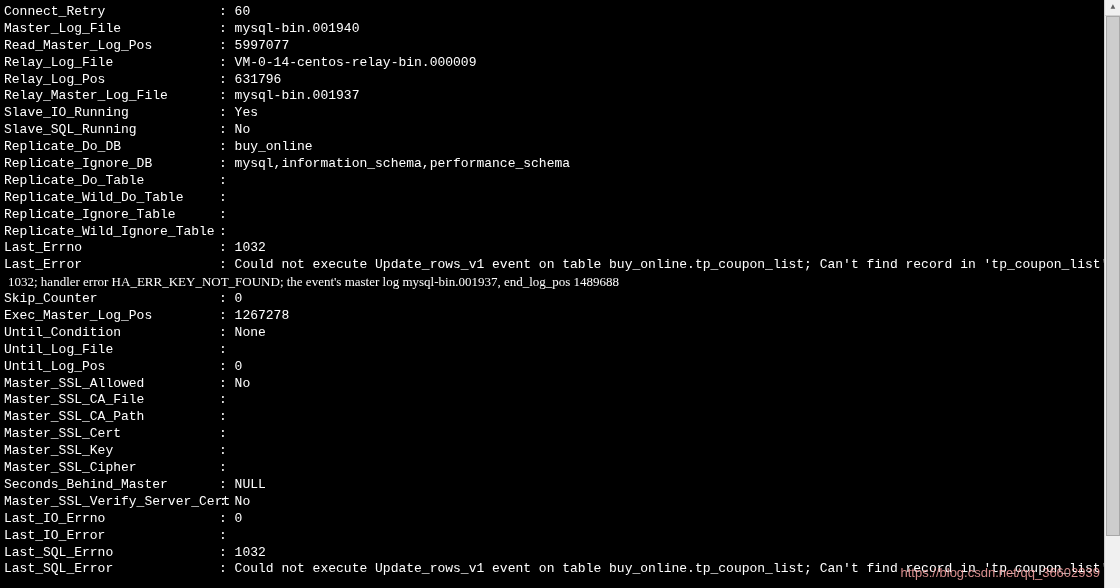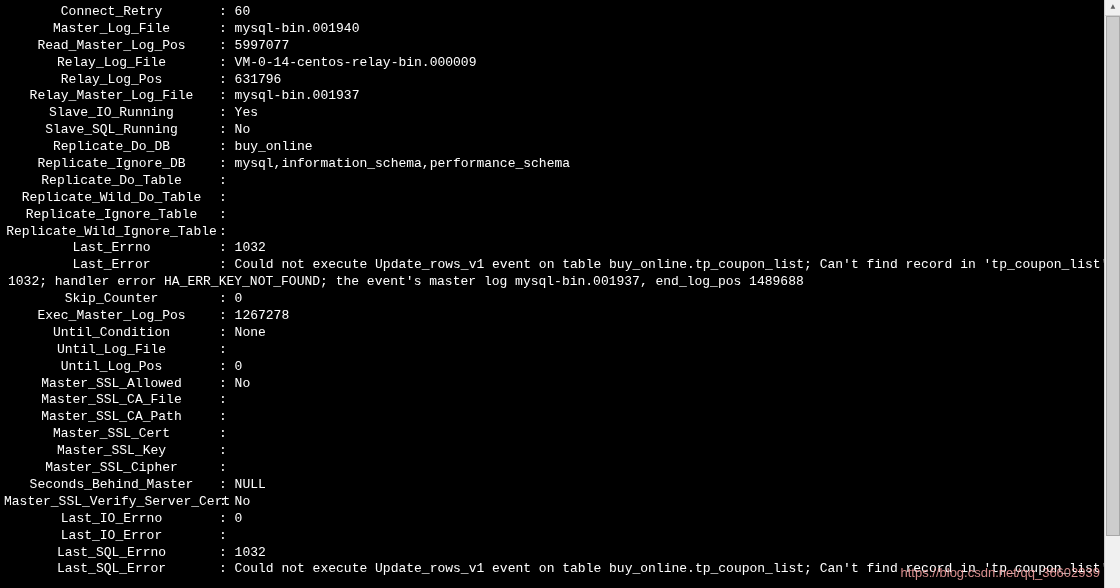--- a/index.html
+++ b/index.html
@@ -66,31 +66,32 @@
       height: 520px;
       background: #cdcdcd;
       border: 1px solid #a8a8a8;
     }
     .row {
       white-space: pre;
     }
     .label {
       display: inline-block;
       width: 215px;
-      text-align: center;
+      text-align: left;
     }
     .colon {
       display: inline;
     }
     .value {
       display: inline;
     }
     .wrap-line {
       white-space: pre;
       padding-left: 4px;
+      font-family: Liberation Serif, serif;
     }
     .watermark {
       position: absolute;
       right: 20px;
       bottom: 6px;
       color: #fca5a5;
       font-size: 13px;
       font-family: Arial, sans-serif;
       opacity: 0.85;
     }

